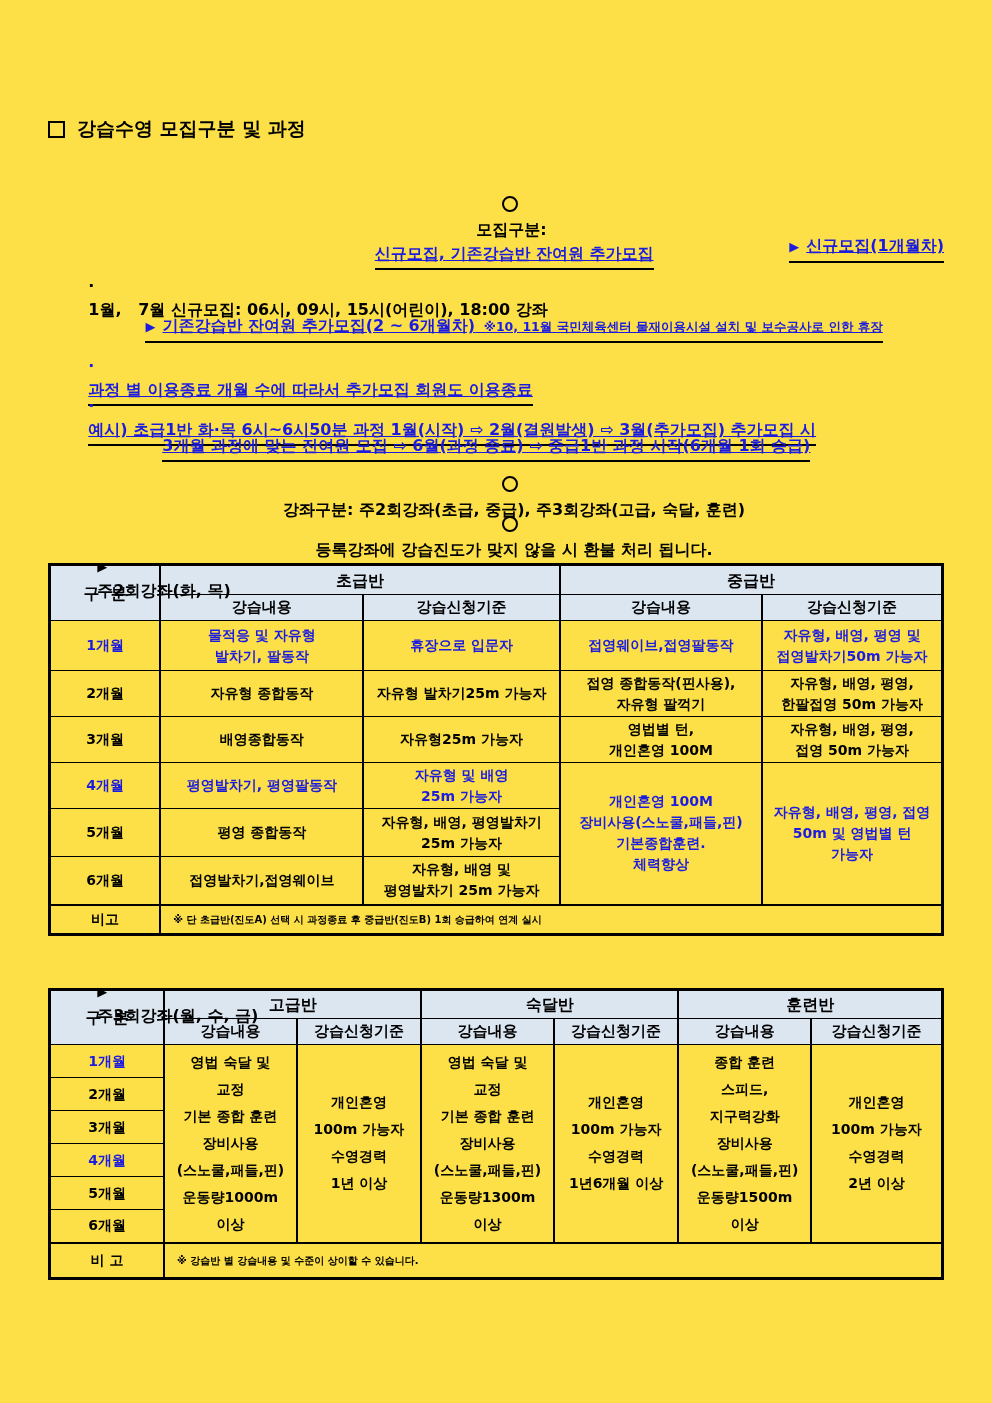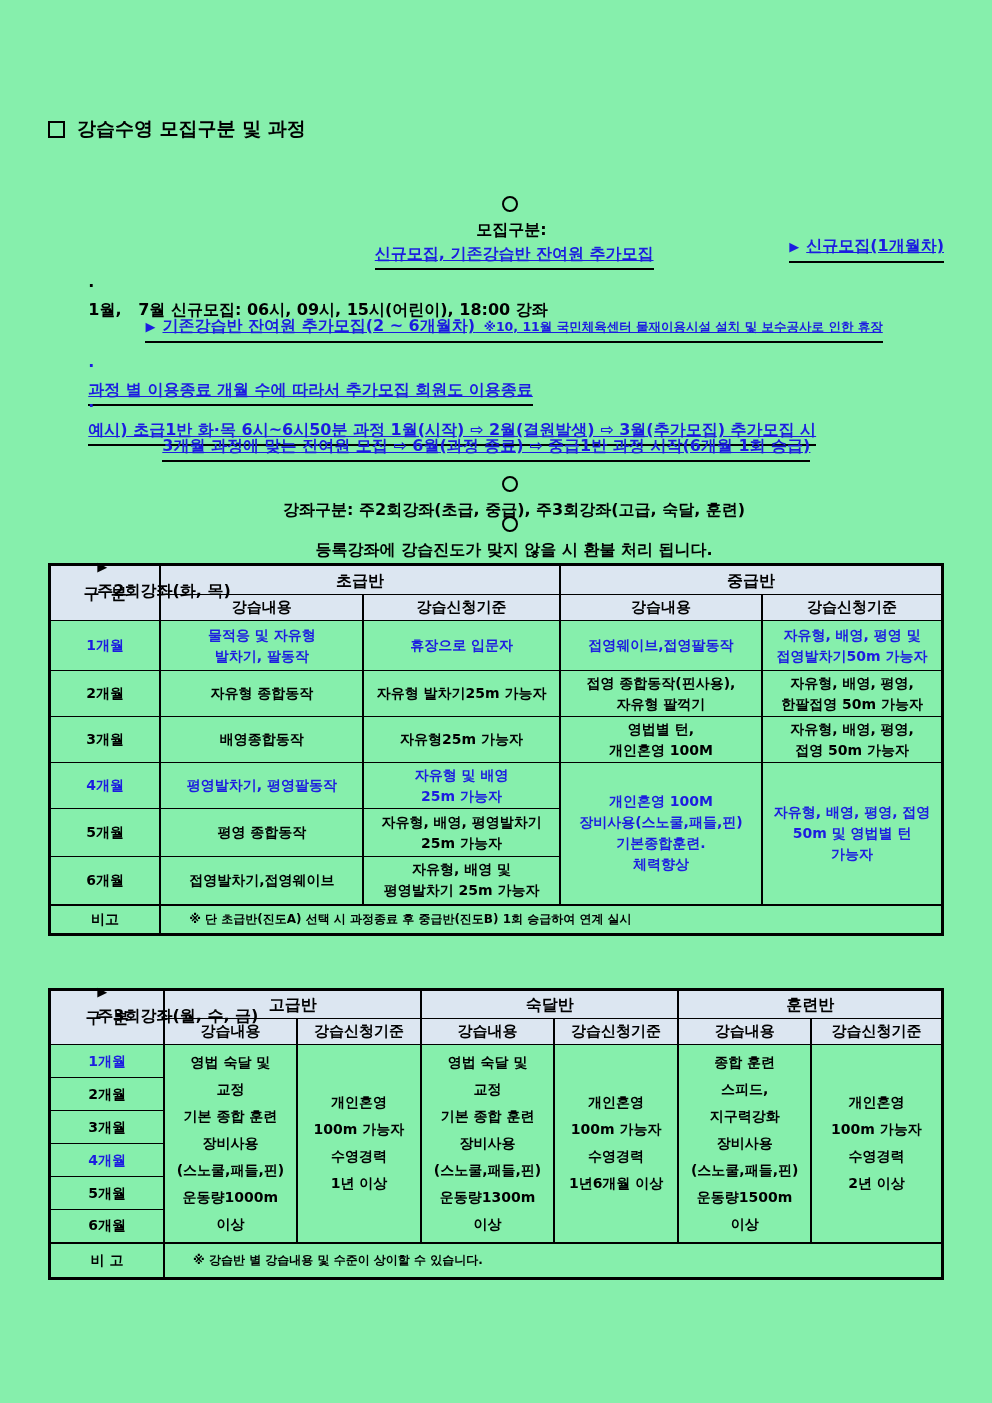--- a/index.html
+++ b/index.html
@@ -1,21 +1,21 @@
 <!DOCTYPE html>
 <html style="--blue: #1c1ce0; --red: #e60000; --header_bg: #dce6f1; --black: #000000;"><head>
 <meta charset="utf-8">
 <style>
   html,body{margin:0;padding:0;background:#ffffff;}
   .page{
     position:relative;
     width:992px;height:1403px;
     box-sizing:border-box;
     padding:116px 48px 0 48px;
-    background:#86efac;
+    background:#fde047;
     font-family:"DejaVu Sans","Liberation Sans",sans-serif;
     font-weight:700;
     color:#000;
     overflow:hidden;
   }
   
   .title-row{display:flex;align-items:center;gap:12px;font-size:19px;height:26px;margin-bottom:28px;white-space:pre;}
   .sq-bullet{display:inline-block;width:13px;height:13px;border:2.5px solid #000;flex:0 0 auto;}
   .line{white-space:pre;font-size:16px;height:24px;line-height:24px;margin-bottom:16px;}
   .ind-circle{padding-left:14px;text-align:center;}
@@ -39,21 +39,21 @@
     font-size:14px;line-height:21px;
     padding:1px 2px;
     white-space:pre-line;
     overflow:hidden;
   }
   .tbl td.hdr{background:var(--header_bg);}
   .tbl td.grp{font-size:16px;}
   .tbl td.sub{font-size:15px;margin-top:44px;}
   .tbl td.corner{font-size:16px;white-space:pre;}
   .tbl tr.note-row td{border-top-width:2px;}
-  .tbl td.note-cell{text-align:left;padding-left:28px;font-size:12px;}
+  .tbl td.note-cell{text-align:left;padding-left:12px;font-size:10px;}
   .t1 tr.h1{height:30px;} .t1 tr.h2{height:26px;}
   .t1 tr.r0{height:50px;} .t1 tr.r1{height:46px;} .t1 tr.r2{height:46px;}
   .t1 tr.r3{height:46px;} .t1 tr.r4{height:48px;} .t1 tr.r5{height:48px;}
   .t1 tr.note-row{height:30px;}
   .t2 tr.h1{height:29px;} .t2 tr.h2{height:26px;}
   .t2 tr.mr{height:33px;}
   .t2 td.content{line-height:27px;font-size:14px;}
   .t2 tr.note-row{height:36px;}
   .tbl-heading{white-space:pre;font-size:16px;height:24px;line-height:24px;margin-bottom:9px;padding-left:27px;}
   .gap-after-t1{height:19px;}

